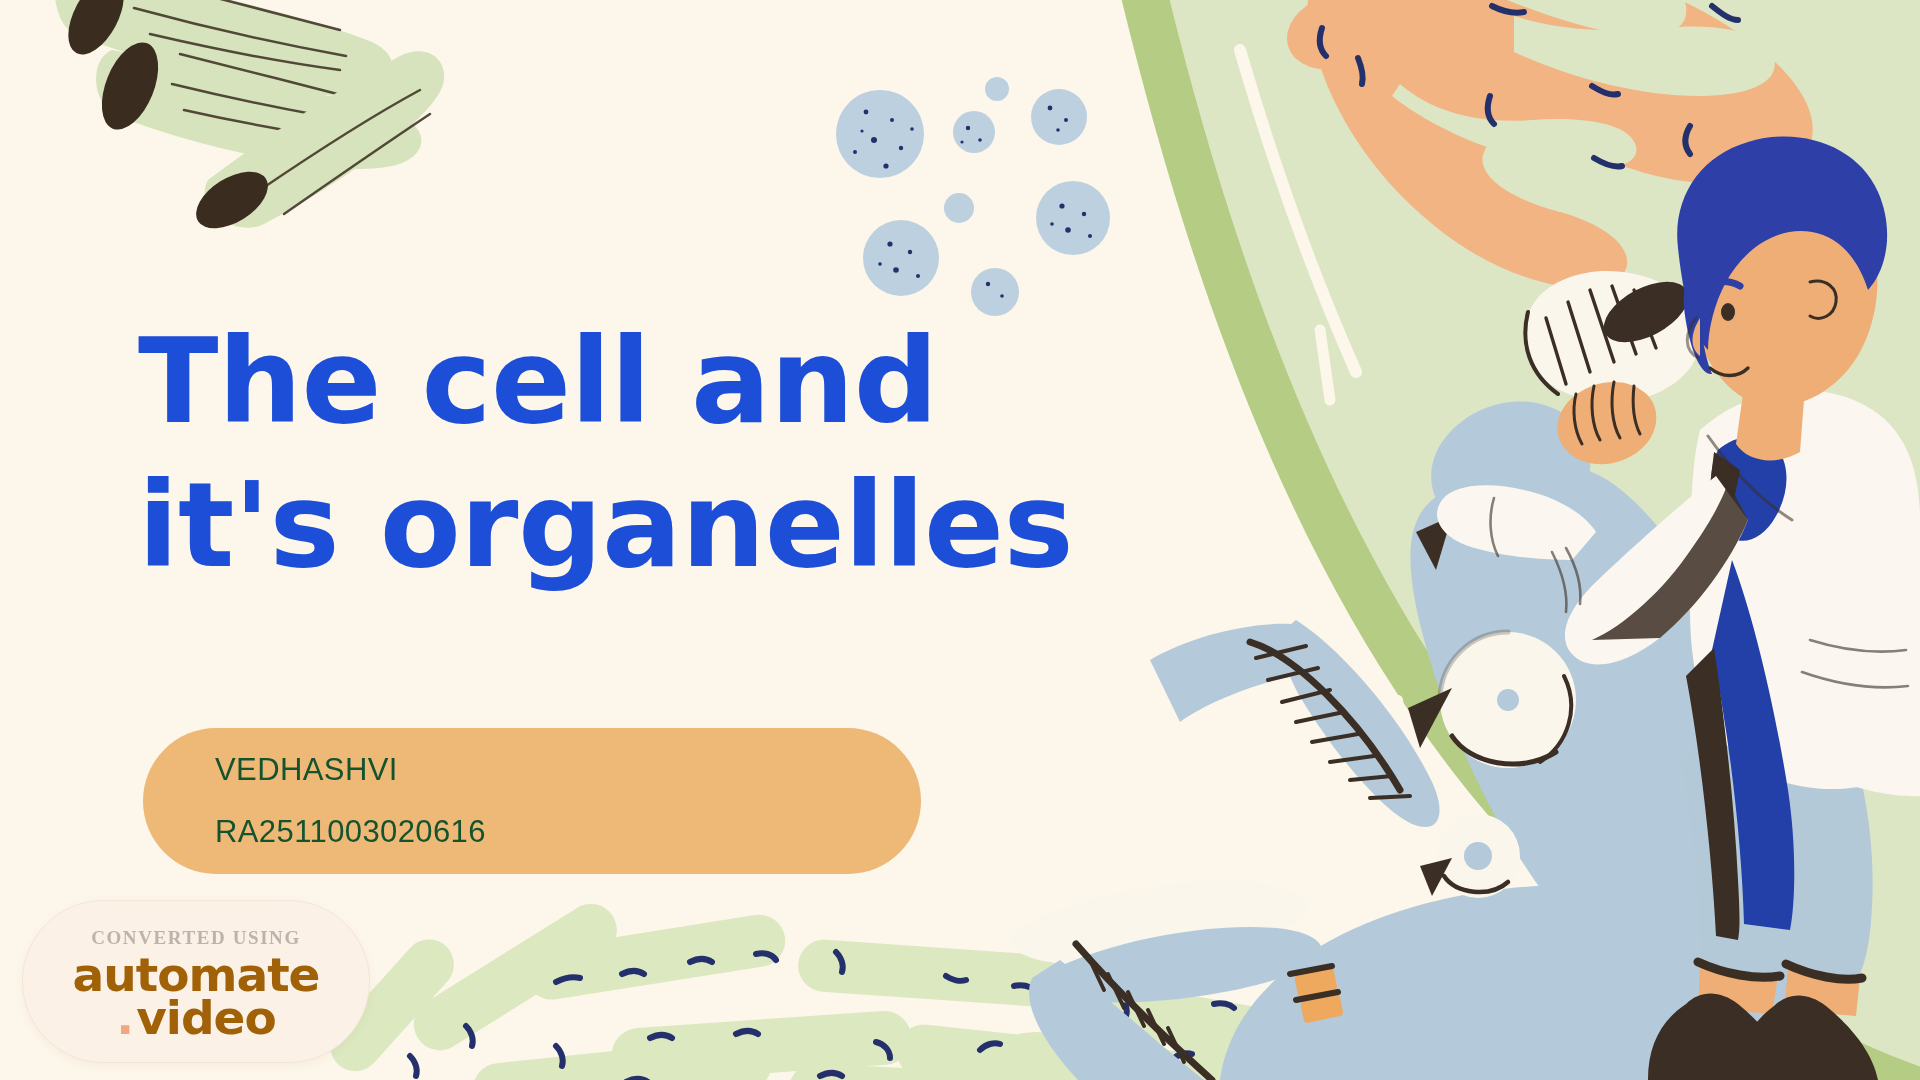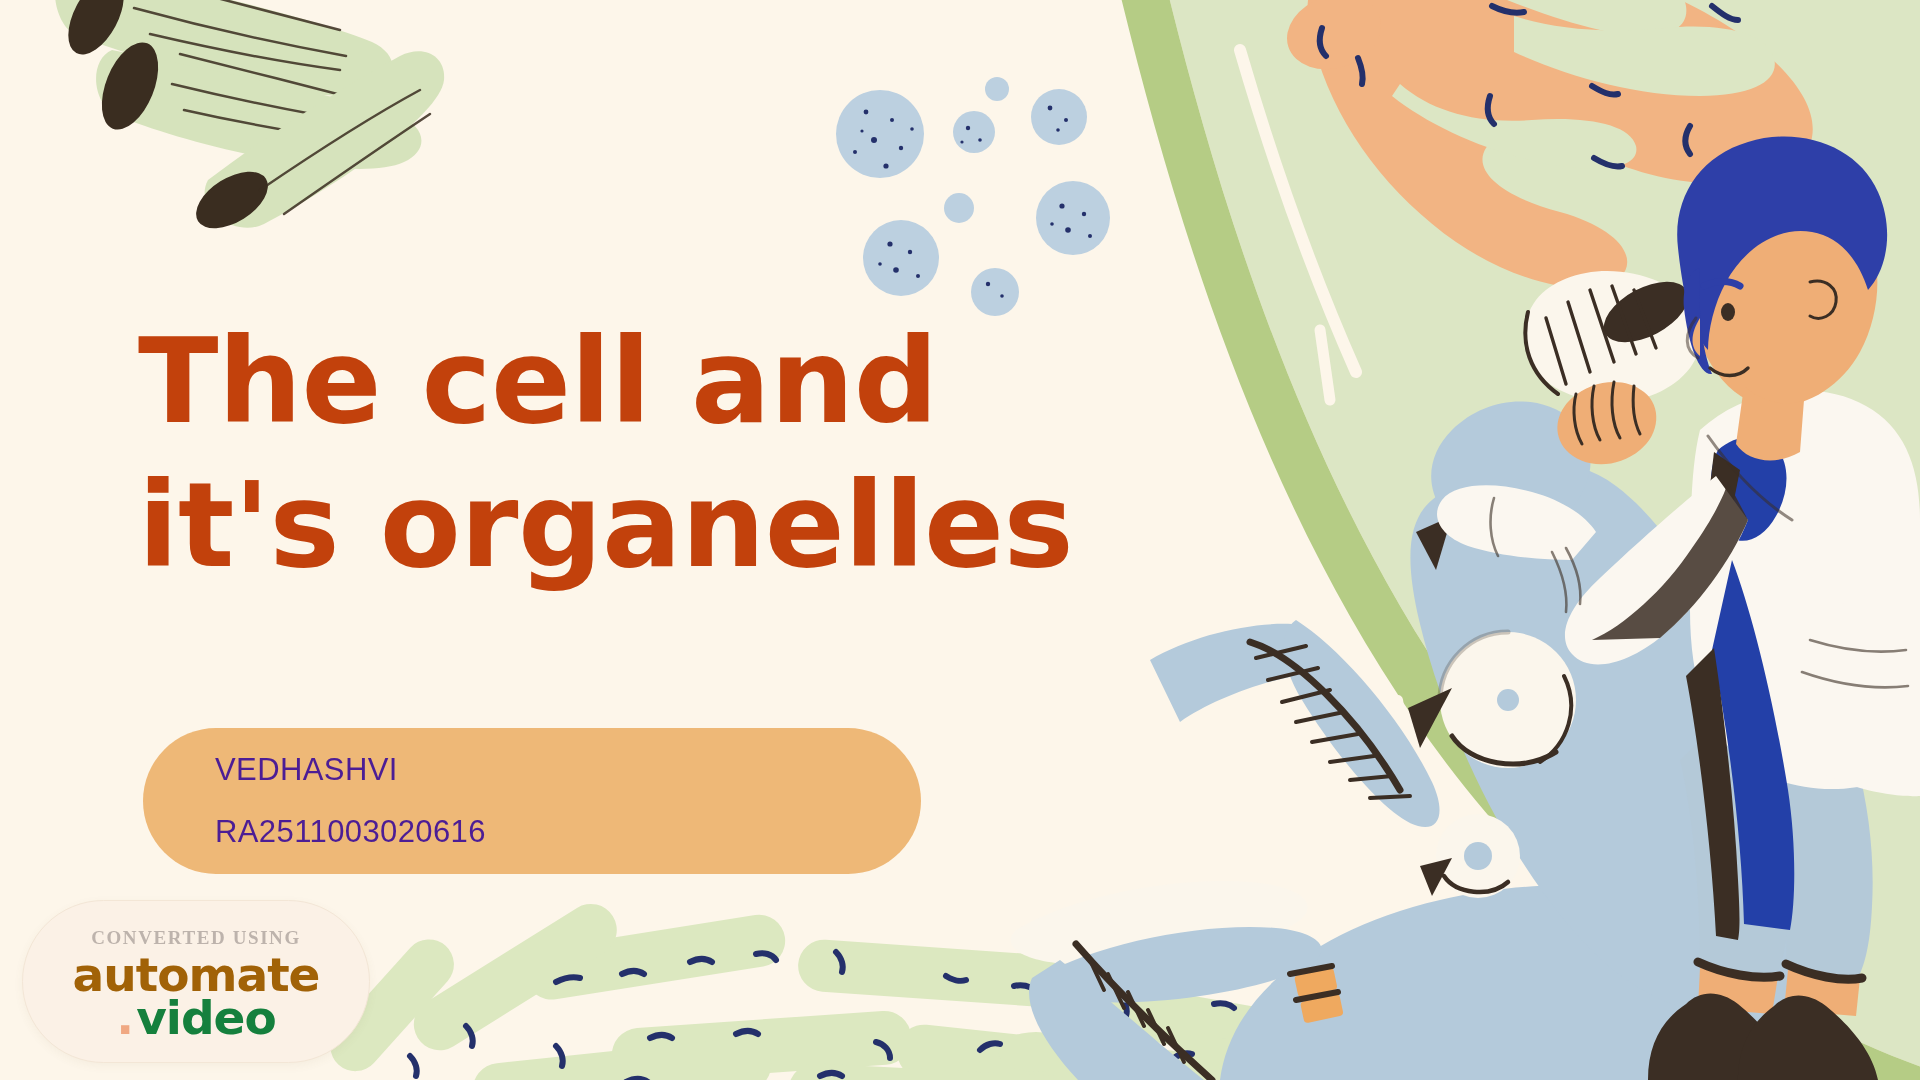--- a/index.html
+++ b/index.html
@@ -23,42 +23,42 @@
     left:138px; top:310px;
     width:1060px;
     z-index:40;
   }
   .title-line {
     font-family:"DejaVu Sans", sans-serif;
     font-weight:700;
     font-size:118px;
     line-height:1.22;
     letter-spacing:-0.5px;
-    color:#c2410c;
+    color:#1d4ed8;
     white-space:nowrap;
   }
 
   
   #info-pill {
     position:absolute;
     left:143px; top:728px;
     width:778px; height:146px;
     background:#EEB877;
     border-radius:80px;
     z-index:40;
     display:flex;
     flex-direction:column;
     justify-content:center;
     padding:0 0 0 72px;
   }
   .pill-line {
     font-family:"Liberation Sans", sans-serif;
     font-size:31px;
     line-height:1.28;
-    color:#4c1d95;
+    color:#14532d;
     letter-spacing:0.4px;
   }
   .pill-line.spaced { margin-top:22px; }
 
   
   #watermark {
     position:absolute;
     left:22px; top:900px;
     width:348px; height:163px;
     border-radius:82px;
@@ -95,21 +95,21 @@
   }
   #wm-dot {
     font-family:"DejaVu Sans", sans-serif;
     font-size:47px; font-weight:700;
     color:#F0A882;
   }
   #wm-bot {
     font-family:"DejaVu Sans", sans-serif;
     font-size:47px; font-weight:700;
     letter-spacing:-1px;
-    color:#15803d;
+    color:#a16207;
   }
 </style>
 </head>
 <body>
 
 <div id="slide">
 
   <svg class="layer" viewBox="0 0 1920 1080" xmlns="http://www.w3.org/2000/svg">
 
     <rect x="0" y="0" width="1920" height="1080" fill="#FDF6EA"></rect>

